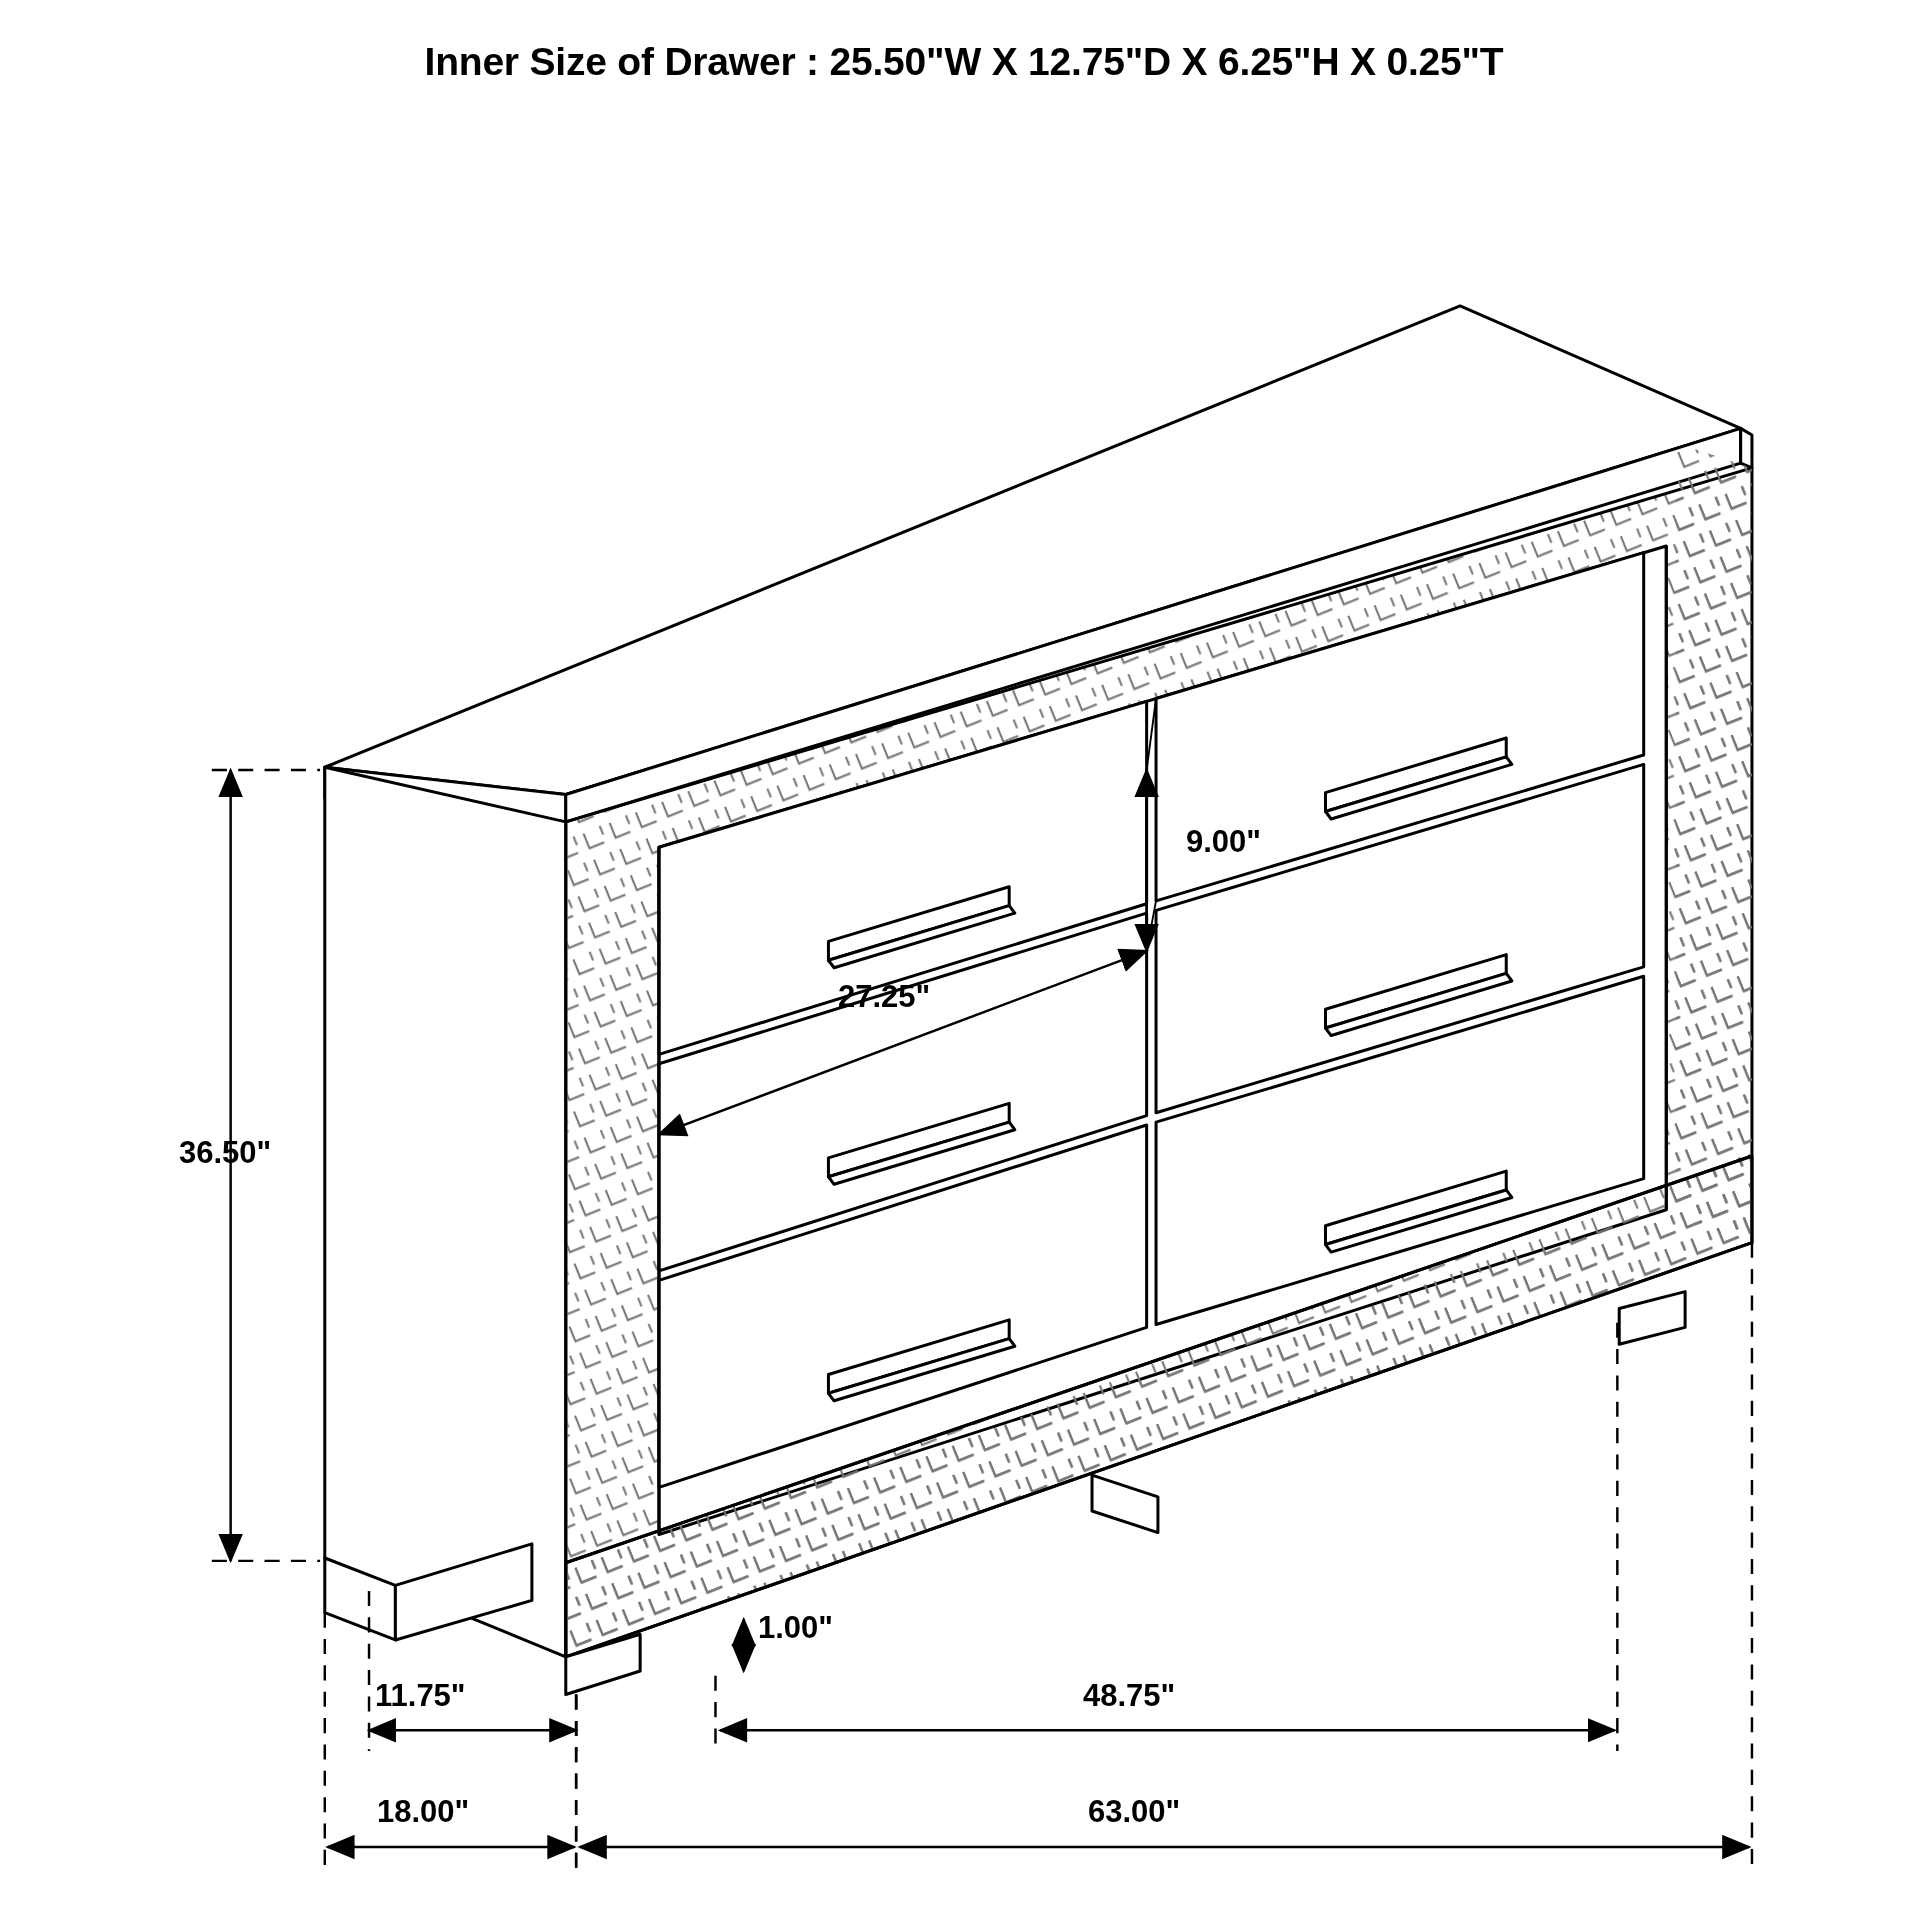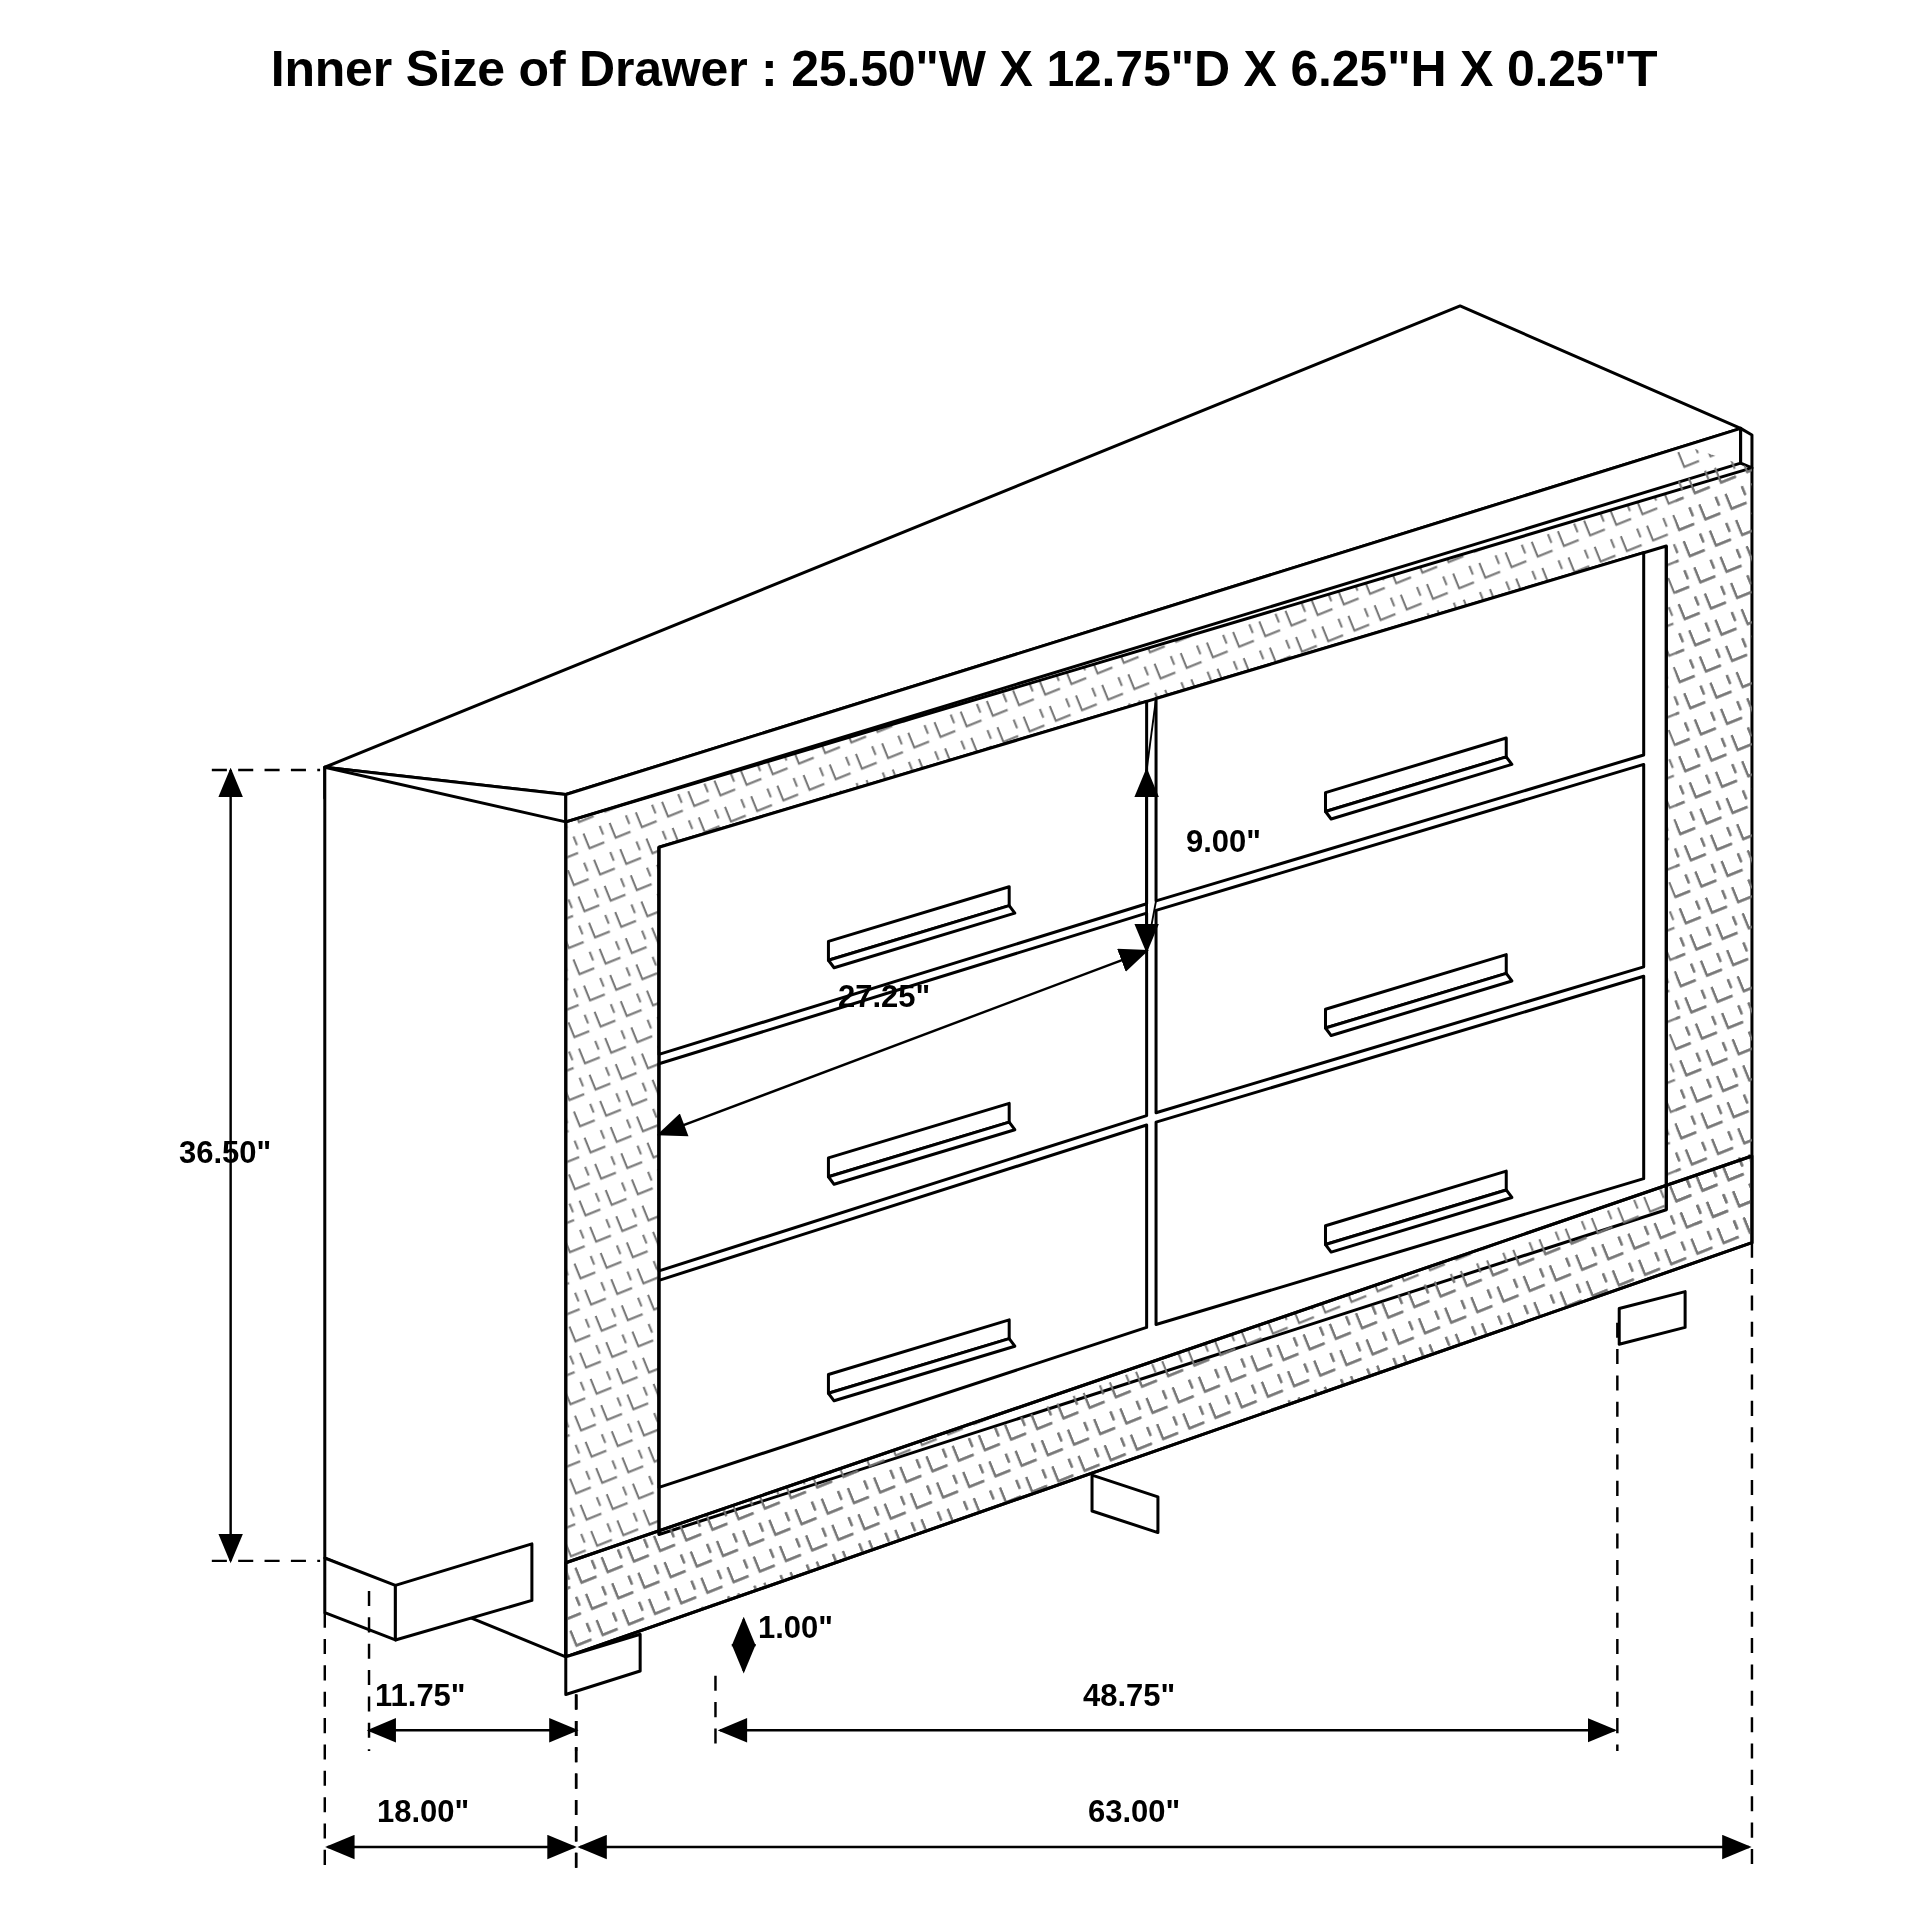--- a/index.html
+++ b/index.html
@@ -18,21 +18,21 @@
     position: relative;
     width: 1928px;
     height: 1928px;
   }
   #title {
     position: absolute;
     top: 40px;
     left: 0;
     width: 1928px;
     text-align: center;
-    font-size: 50px;
+    font-size: 39px;
     font-weight: bold;
     letter-spacing: -0.2px;
     white-space: nowrap;
   }
   #drawing {
     position: absolute;
     top: 0;
     left: 0;
     width: 1928px;
     height: 1928px;

